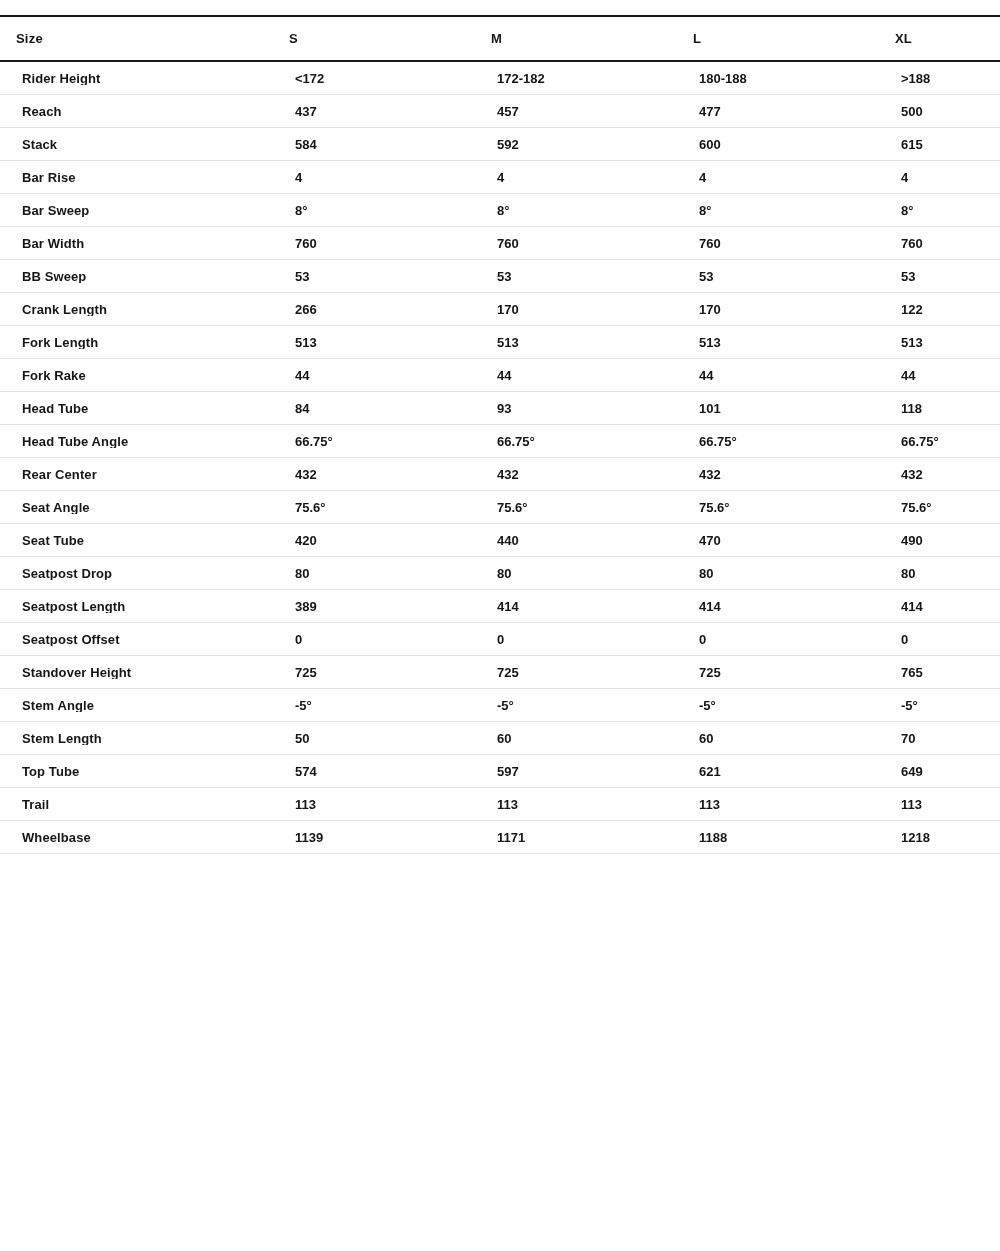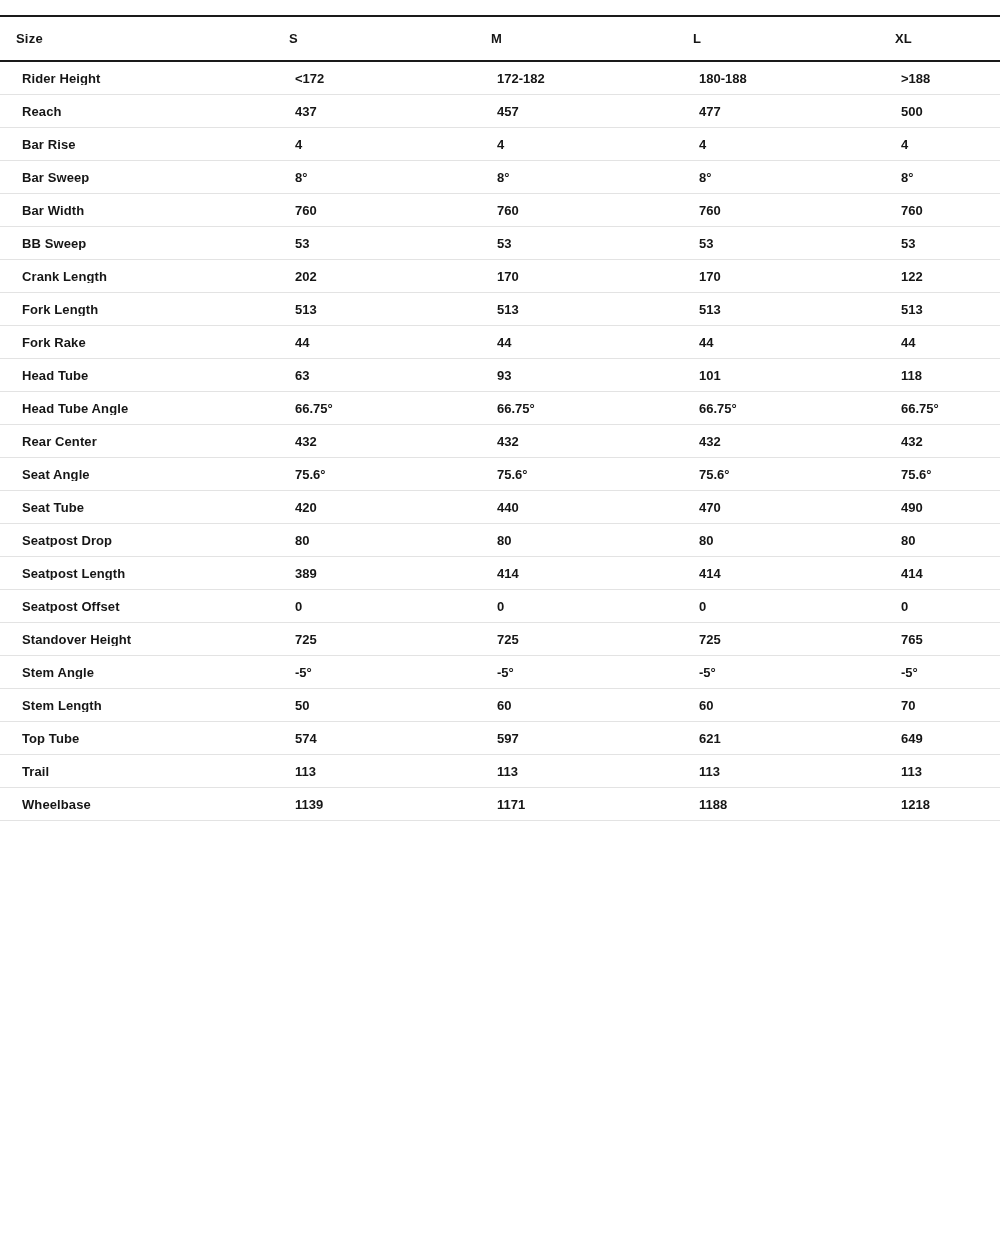--- a/index.html
+++ b/index.html
@@ -77,20 +77,27 @@
   </div>
 
   <div class="grid-row data-row">
     <div class="cell row-label">Reach</div>
     <div class="cell cell-value">437</div>
     <div class="cell cell-value">457</div>
     <div class="cell cell-value">477</div>
     <div class="cell cell-value">500</div>
   </div>
 
+  <div class="grid-row data-row">
+    <div class="cell row-label">Stack</div>
+    <div class="cell cell-value">584</div>
+    <div class="cell cell-value">592</div>
+    <div class="cell cell-value">600</div>
+    <div class="cell cell-value">615</div>
+  </div>
 
   <div class="grid-row data-row">
     <div class="cell row-label">Bar Rise</div>
     <div class="cell cell-value">4</div>
     <div class="cell cell-value">4</div>
     <div class="cell cell-value">4</div>
     <div class="cell cell-value">4</div>
   </div>
 
   <div class="grid-row data-row">
@@ -112,21 +119,21 @@
   <div class="grid-row data-row">
     <div class="cell row-label">BB Sweep</div>
     <div class="cell cell-value">53</div>
     <div class="cell cell-value">53</div>
     <div class="cell cell-value">53</div>
     <div class="cell cell-value">53</div>
   </div>
 
   <div class="grid-row data-row">
     <div class="cell row-label">Crank Length</div>
-    <div class="cell cell-value">202</div>
+    <div class="cell cell-value">266</div>
     <div class="cell cell-value">170</div>
     <div class="cell cell-value">170</div>
     <div class="cell cell-value">122</div>
   </div>
 
   <div class="grid-row data-row">
     <div class="cell row-label">Fork Length</div>
     <div class="cell cell-value">513</div>
     <div class="cell cell-value">513</div>
     <div class="cell cell-value">513</div>
@@ -137,21 +144,21 @@
     <div class="cell row-label">Fork Rake</div>
     <div class="cell cell-value">44</div>
     <div class="cell cell-value">44</div>
     <div class="cell cell-value">44</div>
     <div class="cell cell-value">44</div>
   </div>
 
 
   <div class="grid-row data-row">
     <div class="cell row-label">Head Tube</div>
-    <div class="cell cell-value">63</div>
+    <div class="cell cell-value">84</div>
     <div class="cell cell-value">93</div>
     <div class="cell cell-value">101</div>
     <div class="cell cell-value">118</div>
   </div>
 
   <div class="grid-row data-row">
     <div class="cell row-label">Head Tube Angle</div>
     <div class="cell cell-value">66.75°</div>
     <div class="cell cell-value">66.75°</div>
     <div class="cell cell-value">66.75°</div>

